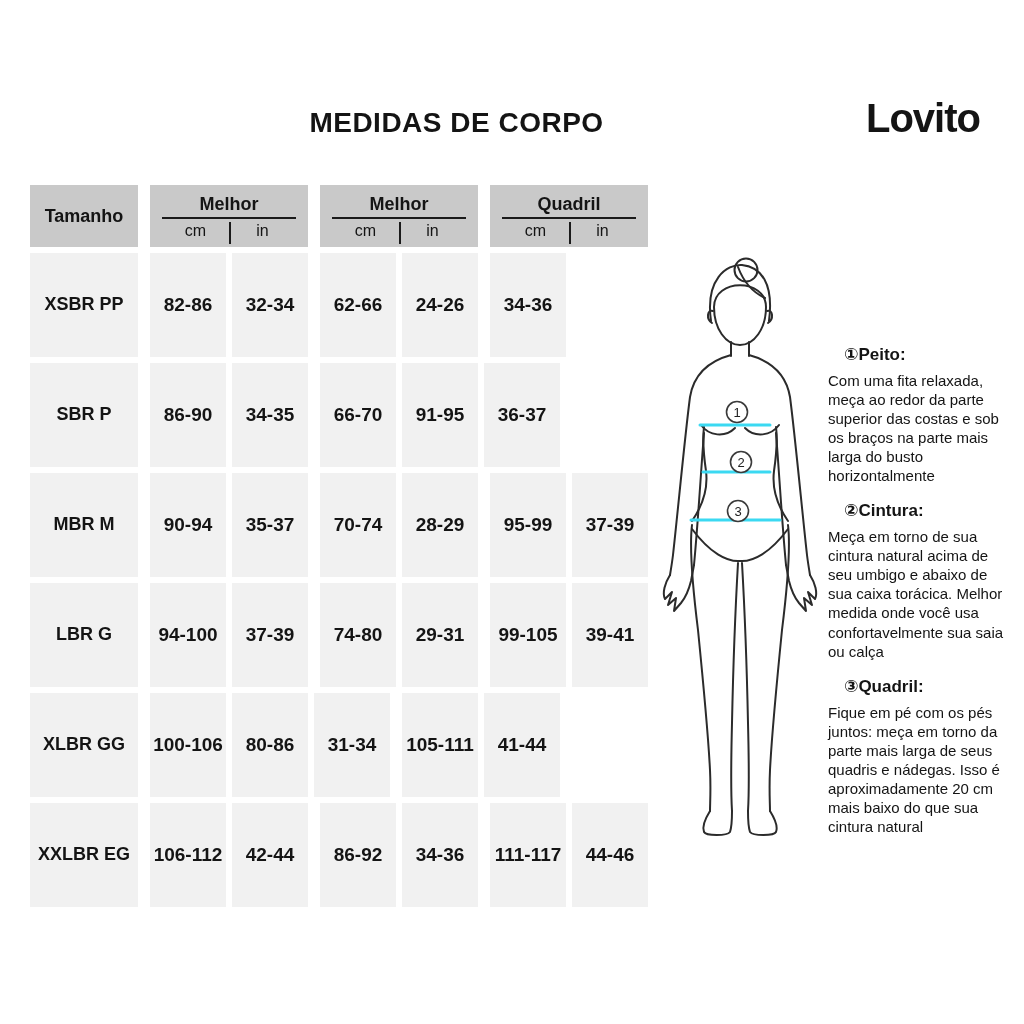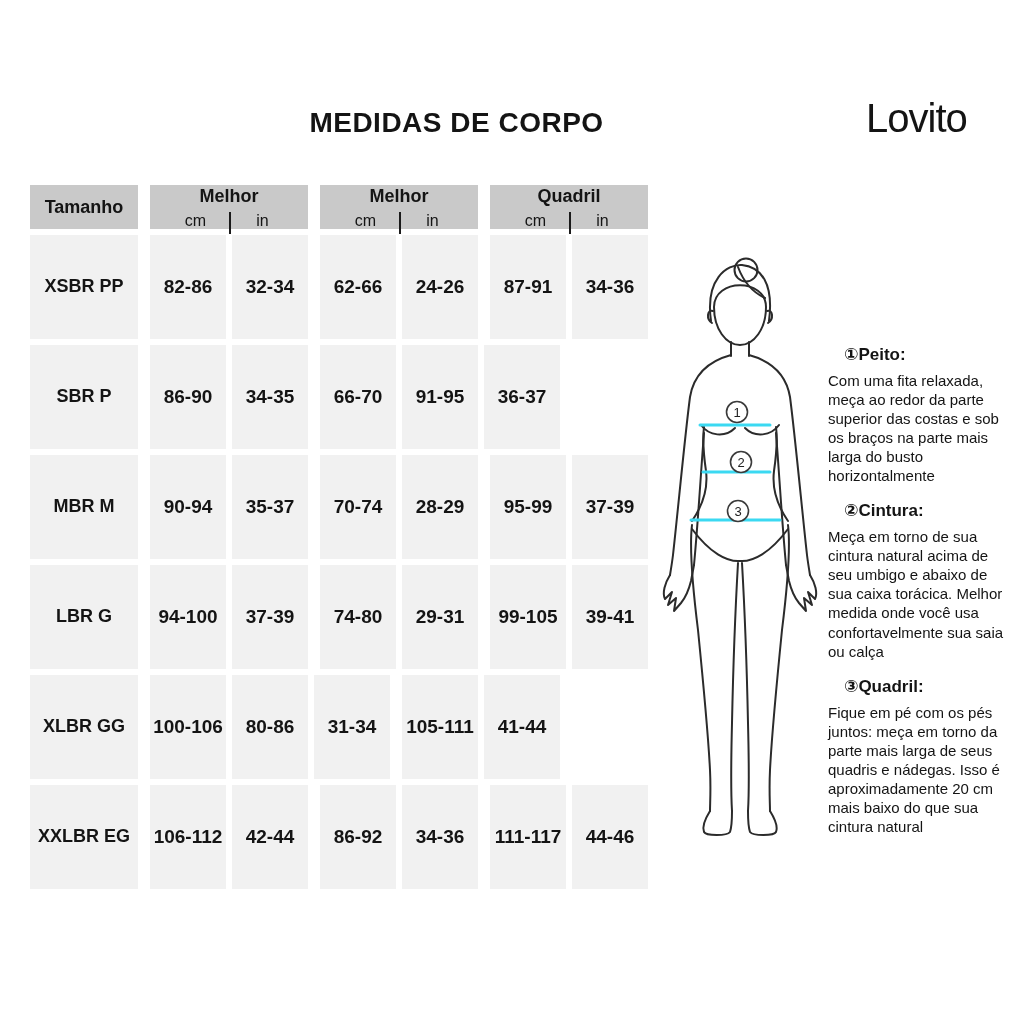--- a/index.html
+++ b/index.html
@@ -1,25 +1,25 @@
 <!DOCTYPE html>
 <html style="--header_bg: #c9c9c9; --cell_bg: #f1f1f1; --line_cyan: #3bd9f2; --outline: #2b2b2b; --ink: #141414;"><head>
 <meta charset="utf-8">
 <style>
   html,body{margin:0;padding:0;background:#fff;}
   .page{position:relative;width:1024px;height:1024px;background:#ffffff;
         font-family:"Liberation Sans","DejaVu Sans",sans-serif;color:var(--ink,#141414);overflow:hidden;}
 
   .title{position:absolute;top:107px;left:0;width:913px;text-align:center;
          font-size:28px;font-weight:800;letter-spacing:.5px;}
-  .brand{position:absolute;top:96px;left:866px;font-size:40px;font-weight:400;letter-spacing:-1px;}
+  .brand{position:absolute;top:96px;left:866px;font-size:40px;font-weight:700;letter-spacing:-1px;}
 
   
   .size-table{position:absolute;left:30px;top:185px;width:618px;}
-  .thead{display:flex;height:44px;}
+  .thead{display:flex;height:62px;}
   .th{background:var(--header_bg,#c9c9c9);}
   .th-size{width:108px;margin-right:12px;display:flex;align-items:center;justify-content:center;
            font-weight:700;font-size:18px;}
   .th-group{width:158px;margin-right:12px;display:flex;flex-direction:column;align-items:center;
             justify-content:center;padding-top:2px;}
   .th-group.last{margin-right:0;}
   .group-label{font-weight:700;font-size:18px;line-height:1.15;}
   .group-rule{width:134px;height:2px;background:#1a1a1a;margin-top:3px;}
   .group-units{display:flex;width:134px;position:relative;font-size:16px;}
   .group-units .u{flex:1;text-align:center;padding-top:3px;}
@@ -93,21 +93,20 @@
 
     <div class="trow">
       <div class="cell cell-size">
         <span>XS</span>
         <span>BR PP</span>
       </div>
       <div class="cell cell-v g6">82-86</div>
       <div class="cell cell-v g12">32-34</div>
       <div class="cell cell-v g6">62-66</div>
       <div class="cell cell-v g12">24-26</div>
-      <div class="cell cell-v g6">87-91</div>
       <div class="cell cell-v">34-36</div>
     </div>
 
     <div class="trow">
       <div class="cell cell-size">
         <span>S</span>
         <span>BR P</span>
       </div>
       <div class="cell cell-v g6">86-90</div>
       <div class="cell cell-v g12">34-35</div>

